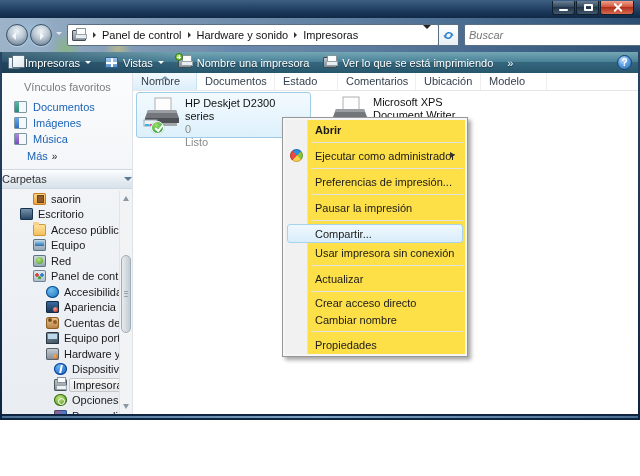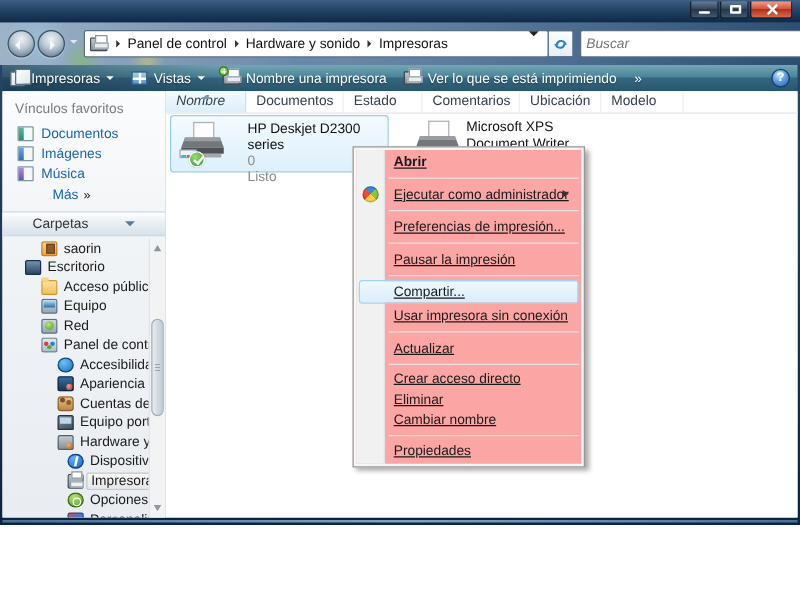--- a/index.html
+++ b/index.html
@@ -107,35 +107,35 @@
   .window::after { 
     content:""; position:absolute; left:2px; right:2px; bottom:2px; height:2px;
     background:linear-gradient(90deg,#4a6f92,#7fa3c2 50%,#4a6f92);
   }
   
   .sidebar {
     width:131px; flex:none; position:relative; font-size:11px;
     background:linear-gradient(180deg,#fbfcfd 0%,#f0f3f6 40%,#e9edf2 100%);
     border-right:1px solid #dfe3e7;
   }
-  .fav-title { color:#7b7b7b; padding:8px 0 6px 10px; }
+  .fav-title { color:#7b7b7b; padding:8px 0 6px 22px; }
   .fav-item { display:flex; align-items:center; padding:2px 0 2px 12px; color:#1b62b8; cursor:pointer; }
   .fav-item .fi { margin-right:6px; }
-  .fav-more { padding:3px 0 3px 40px; color:#1b62b8; }
+  .fav-more { padding:3px 0 3px 25px; color:#1b62b8; }
   .fav-more .chev { color:#222; margin-left:4px; font-size:10px; }
   .fi { position:relative; width:13px; height:12px; flex:none; background:#f4f8f9; border:1px solid #7d98a4; border-radius:1px; }
   .fi::before { content:""; position:absolute; left:0; top:0; bottom:0; width:4px; }
   .fi-doc::before { background:linear-gradient(#57b8a4,#2c8a77); }
   .fi-pic::before { background:linear-gradient(#6aa6e8,#2f6fc0); }
   .fi-mus::before { background:linear-gradient(#b08ae0,#7350b5); }
   .folders-bar {
     position:absolute; left:0; right:0; top:96px; height:20px;
     background:linear-gradient(180deg,#fdfeff,#e4ebf1 60%,#d8e2ea);
     border-top:1px solid #cfd8df; border-bottom:1px solid #cfd8df;
-    display:flex; align-items:center; padding:0 24px; color:#333;
+    display:flex; align-items:center; padding:0 0; color:#333;
   }
   .folders-chev { margin-left:auto; width:0; height:0; border:4px solid transparent; border-top-color:#5a7a96; margin-top:4px; }
   .tree { position:absolute; left:0; right:13px; top:118px; bottom:0; overflow:hidden; }
   .trow { display:flex; align-items:center; height:15.5px; white-space:nowrap; color:#1a1a1a; cursor:default; }
   .trow .ti { margin-right:5px; }
   .lv0 { padding-left:18px; } .lv1 { padding-left:31px; } .lv2 { padding-left:44px; } .lv3 { padding-left:52px; }
   .trow.selected .tlabel {
     background:linear-gradient(#f8f8f8,#e4e6e8); border:1px solid #c6c8ca; border-radius:2px; padding:0 3px; margin-left:-3px;
   }
   
@@ -186,41 +186,41 @@
   .sc-thumb {
     position:absolute; left:1px; right:1px; top:64px; height:78px; border-radius:6px;
     background:linear-gradient(90deg,#e8ebee,#c2ccd3); border:1px solid #9fadb8;
   }
   .sc-grip { position:absolute; left:2px; right:2px; top:50%; margin-top:-3px; height:6px;
     background:repeating-linear-gradient(180deg,#96a5b1 0 1px,transparent 1px 2.5px); }
   
   .main { flex:1; position:relative; background:#fff; font-size:11px; }
   .headers { display:flex; height:18px; border-bottom:1px solid #e6e6e6; }
   .hcell { position:relative; padding:2px 0 0 8px; color:#36414e; border-right:1px solid #eeeeee; cursor:default; }
-  .hcell.sorted { background:linear-gradient(#f3fafe,#dceefb); border-right:1px solid #c9e2f0;font-style:italic; }
+  .hcell.sorted { background:linear-gradient(#f3fafe,#dceefb); border-right:1px solid #c9e2f0; }
   .sort-arrow { position:absolute; top:0px; left:50%; margin-left:-4px; width:0; height:0; border:4px solid transparent; border-bottom:4px solid #7f98ab; transform:translateY(-1px) scaleY(.8); }
   
   .tile { position:absolute; display:flex; align-items:flex-start; padding:4px; }
-  .tile-hp { left:3px; top:19px; width:175px; height:46px; background:linear-gradient(#f3fafe,#ddf0fb); border:1px solid #9ecde8; border-radius:3px;gap:13px; }
+  .tile-hp { left:3px; top:19px; width:175px; height:46px; background:linear-gradient(#f3fafe,#ddf0fb); border:1px solid #9ecde8; border-radius:3px; }
   .tile-xps { left:192px; top:19px; width:160px; height:46px; }
   .printer-art { position:relative; width:40px; height:36px; flex:none; }
   .badge-ok { position:absolute; left:10px; bottom:-1px; width:13px; height:13px; border-radius:50%;
     background:radial-gradient(circle at 38% 30%, #9fdc6a, #3faf46 70%, #2c8a33); border:1px solid #fff; box-shadow:0 0 1px rgba(0,0,0,.4); }
   .badge-ok::after { content:""; position:absolute; left:3px; top:3px; width:6px; height:3px;
     border-left:2px solid #fff; border-bottom:2px solid #fff; transform:rotate(-50deg); }
   .tile-text { margin-left:4px; line-height:13px; }
   .p-name { color:#111; }
   .p-sub { color:#8a8a8a; }
   
   .context-menu {
     position:absolute; left:282px; top:117px; width:186px; z-index:50;
     background:#f6f6f6; border:1px solid #979797; box-shadow:3px 3px 4px rgba(0,0,0,.35);
     padding:2px; font-size:11px; color:#1a1a1a;
   }
-  .menu-inner { position:relative; background:#fca5a5;text-decoration:underline; }
+  .menu-inner { position:relative; background:#fde047; }
   .menu-gutter { position:absolute; left:0; top:0; bottom:0; width:23px; background:#f1f1f1; border-right:1px solid #e2e3e3; }
   .m-item { position:relative; height:19px; display:flex; align-items:center; padding-left:30px; cursor:default; }
   .m-item.small { height:16.5px; }
   .m-item.bold .m-label { font-weight:bold; }
   .m-item.highlighted { }
   .m-hl {
     position:absolute; left:2px; right:2px; top:0; bottom:0; border-radius:3px;
     background:linear-gradient(#eff8fe,#d9edfa); border:1px solid #a8d3ee;
   }
   .m-label { position:relative; }
@@ -506,23 +506,20 @@
         </div>
       <div class="m-sep"></div>
       <div class="m-item">
           <span class="m-label">Actualizar</span>
         </div>
       <div class="m-sep"></div>
       <div class="m-item small">
           <span class="m-label">Crear acceso directo</span>
         </div>
       <div class="m-item small">
-          <span class="m-label">Eliminar</span>
-        </div>
-      <div class="m-item small">
           <span class="m-label">Cambiar nombre</span>
         </div>
       <div class="m-sep"></div>
       <div class="m-item">
           <span class="m-label">Propiedades</span>
         </div>
     </div>
   </div>
 
 </div>

